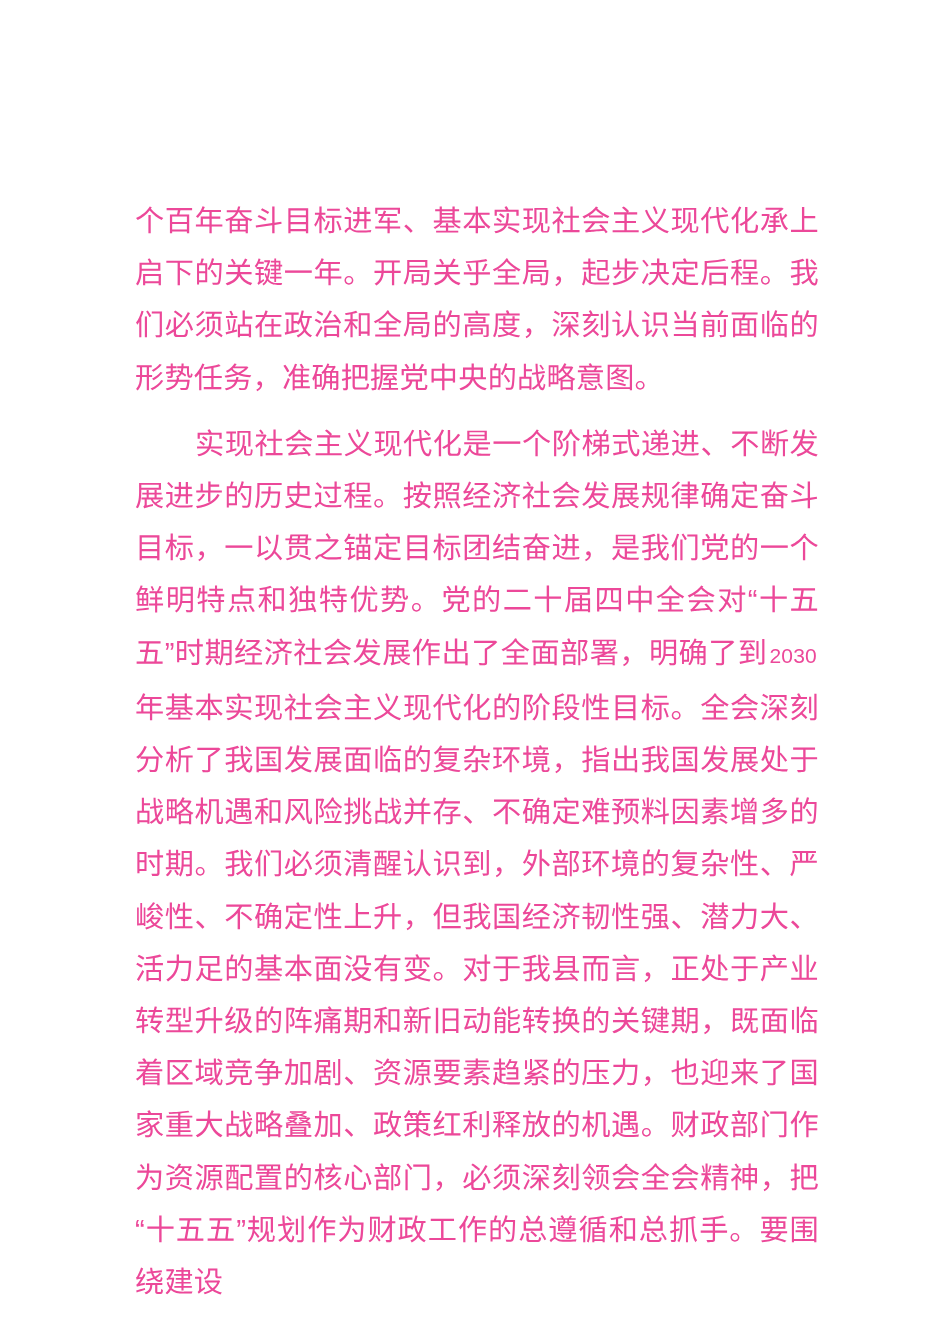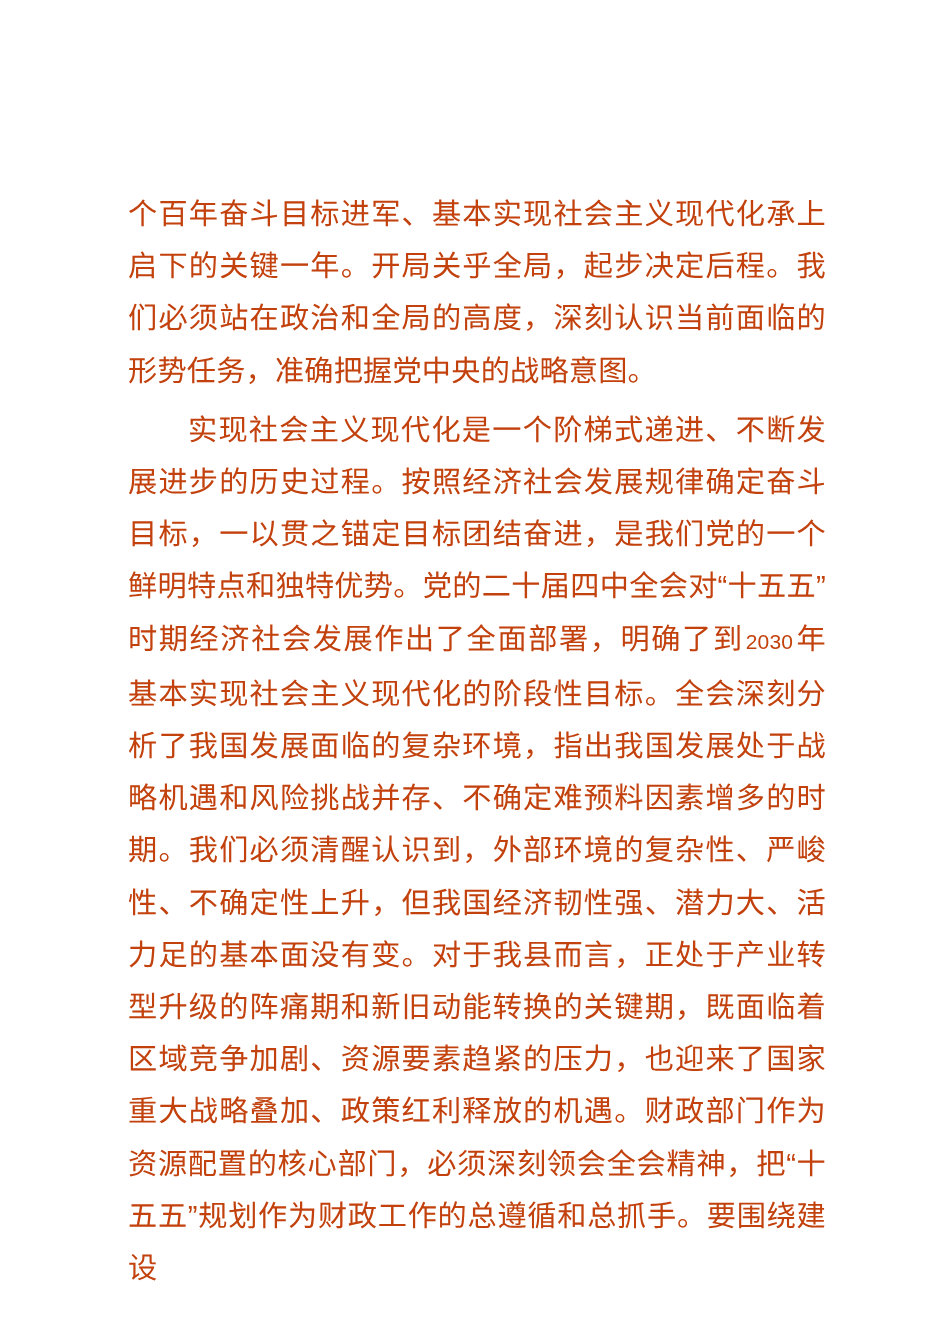--- a/index.html
+++ b/index.html
@@ -25,29 +25,29 @@
   }
 
   .page-body {
     position: absolute;
     left: 121px;
     top: 181px;
     width: 712px;
   }
 
   .para {
-    margin: 7px;
+    margin: 14px;
     font-size: 29.2px;
     line-height: 52.2px;
     letter-spacing: 0.2px;
     text-align: justify;
     text-justify: inter-ideograph;
     text-align-last: left;
     word-break: break-all;
-    color: #c2410c;
+    color: #ec4899;
     font-weight: 400;
   }
 
   .para.indent2 {
     text-indent: 60px;
   }
 
   .para.no-indent {
     text-indent: 0;
   }

